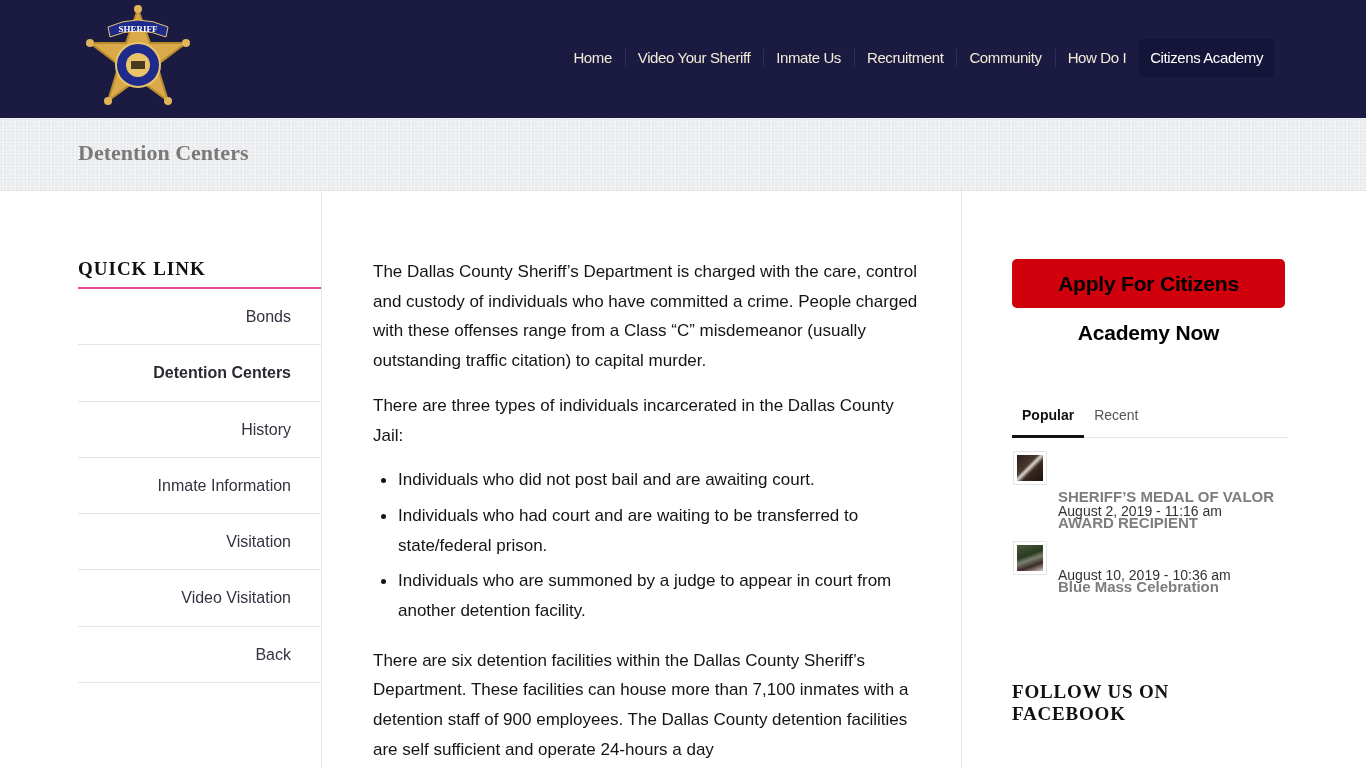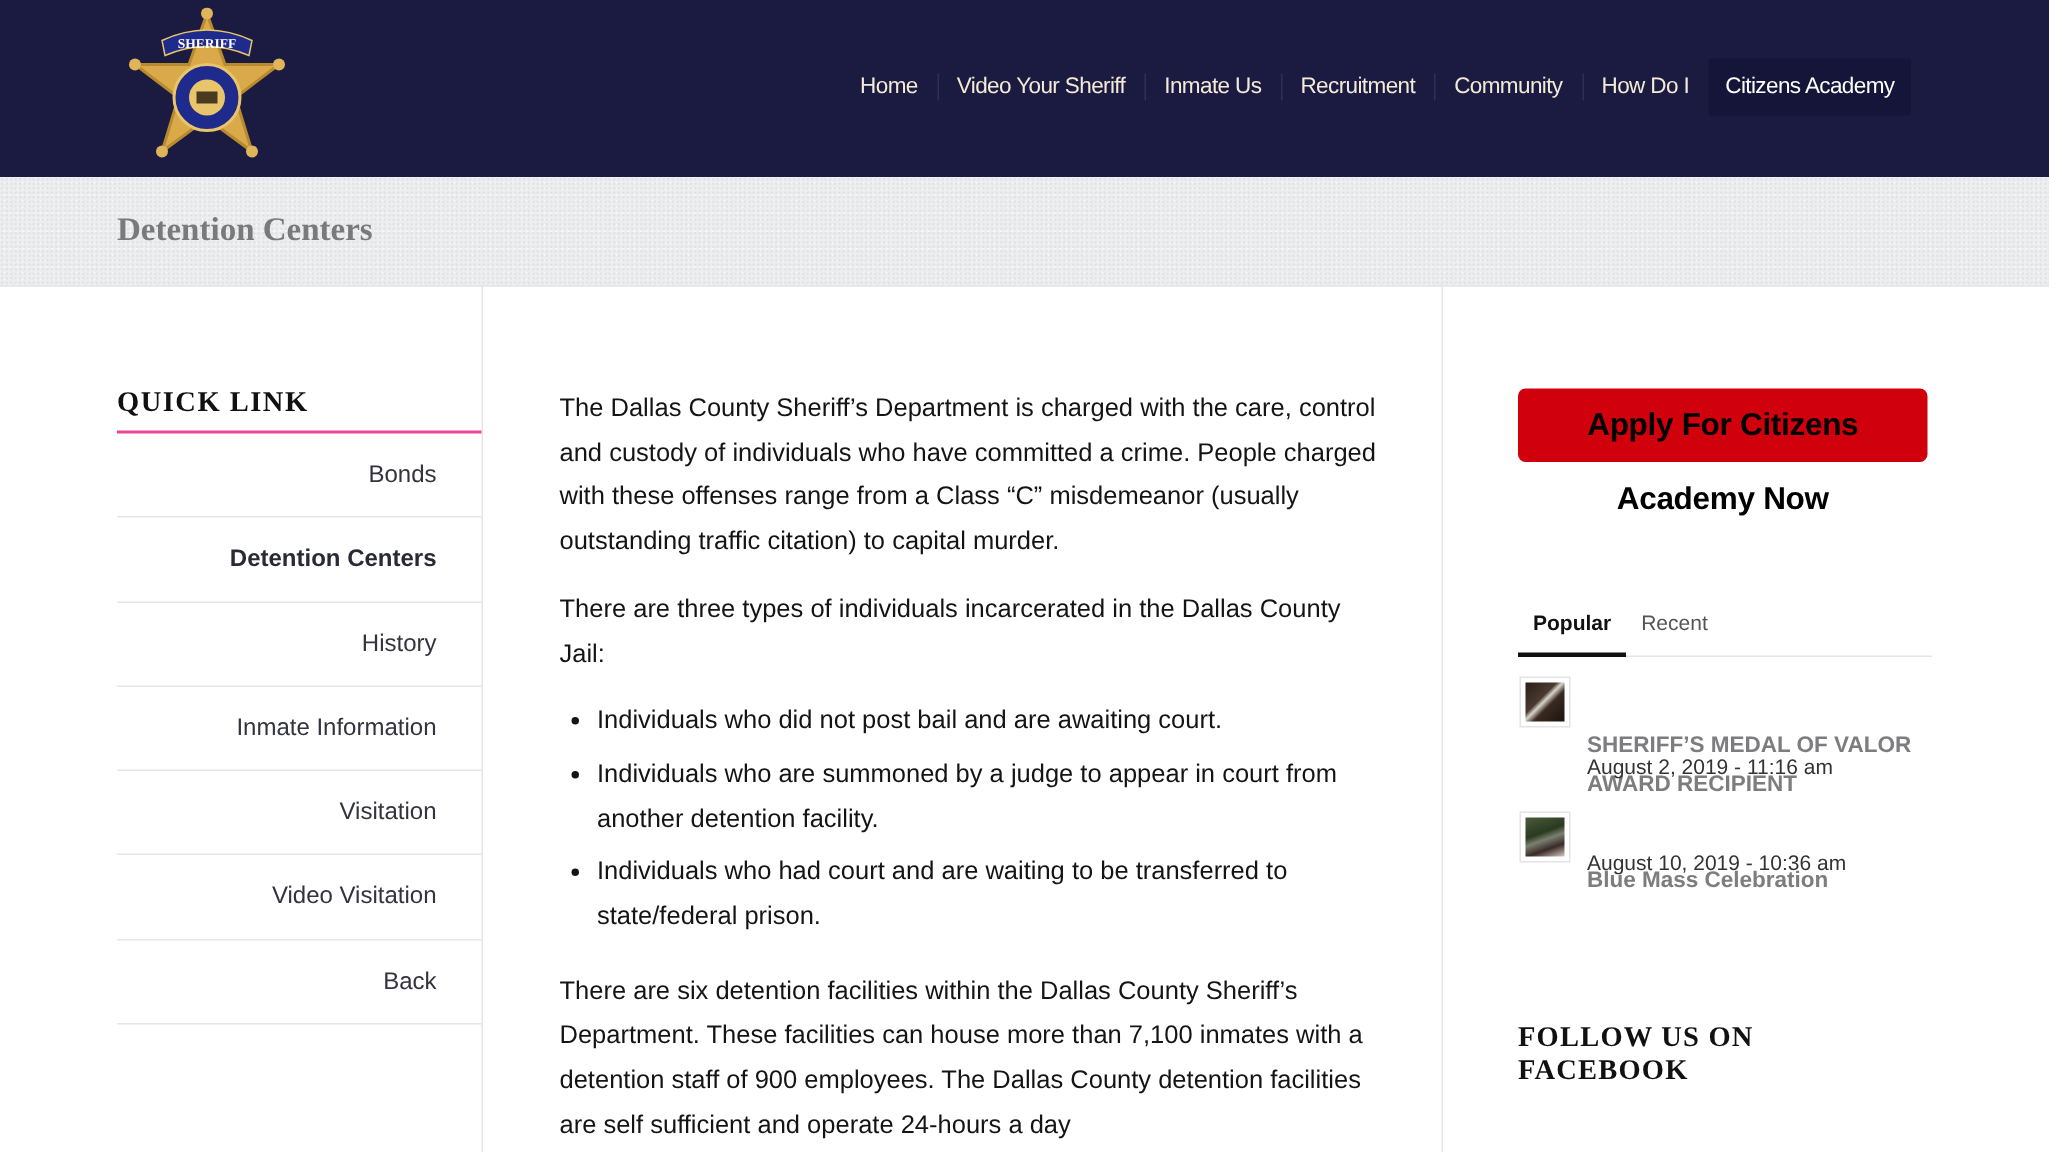--- a/index.html
+++ b/index.html
@@ -97,22 +97,22 @@
     <div class="ql-item">Video Visitation</div>
     <div class="ql-item">Back</div>
   </div>
 </div>
 
 <div class="main">
   <p>The Dallas County Sheriff’s Department is charged with the care, control and custody of individuals who have committed a crime. People charged with these offenses range from a Class “C” misdemeanor (usually outstanding traffic citation) to capital murder.</p>
   <p>There are three types of individuals incarcerated in the Dallas County Jail:</p>
   <ul>
     <li>Individuals who did not post bail and are awaiting court.</li>
+    <li>Individuals who had court and are waiting to be transferred to state/federal prison.</li>
     <li>Individuals who are summoned by a judge to appear in court from another detention facility.</li>
-    <li>Individuals who had court and are waiting to be transferred to state/federal prison.</li>
   </ul>
   <p>There are six detention facilities within the Dallas County Sheriff’s Department. These facilities can house more than 7,100 inmates with a detention staff of 900 employees. The Dallas County detention facilities are self sufficient and operate 24-hours a day</p>
 </div>
 
 <div class="right-divider"></div>
 
 <div class="right-col">
   <div class="apply-btn">Apply For Citizens Academy Now</div>
 
   <div class="tabs">

